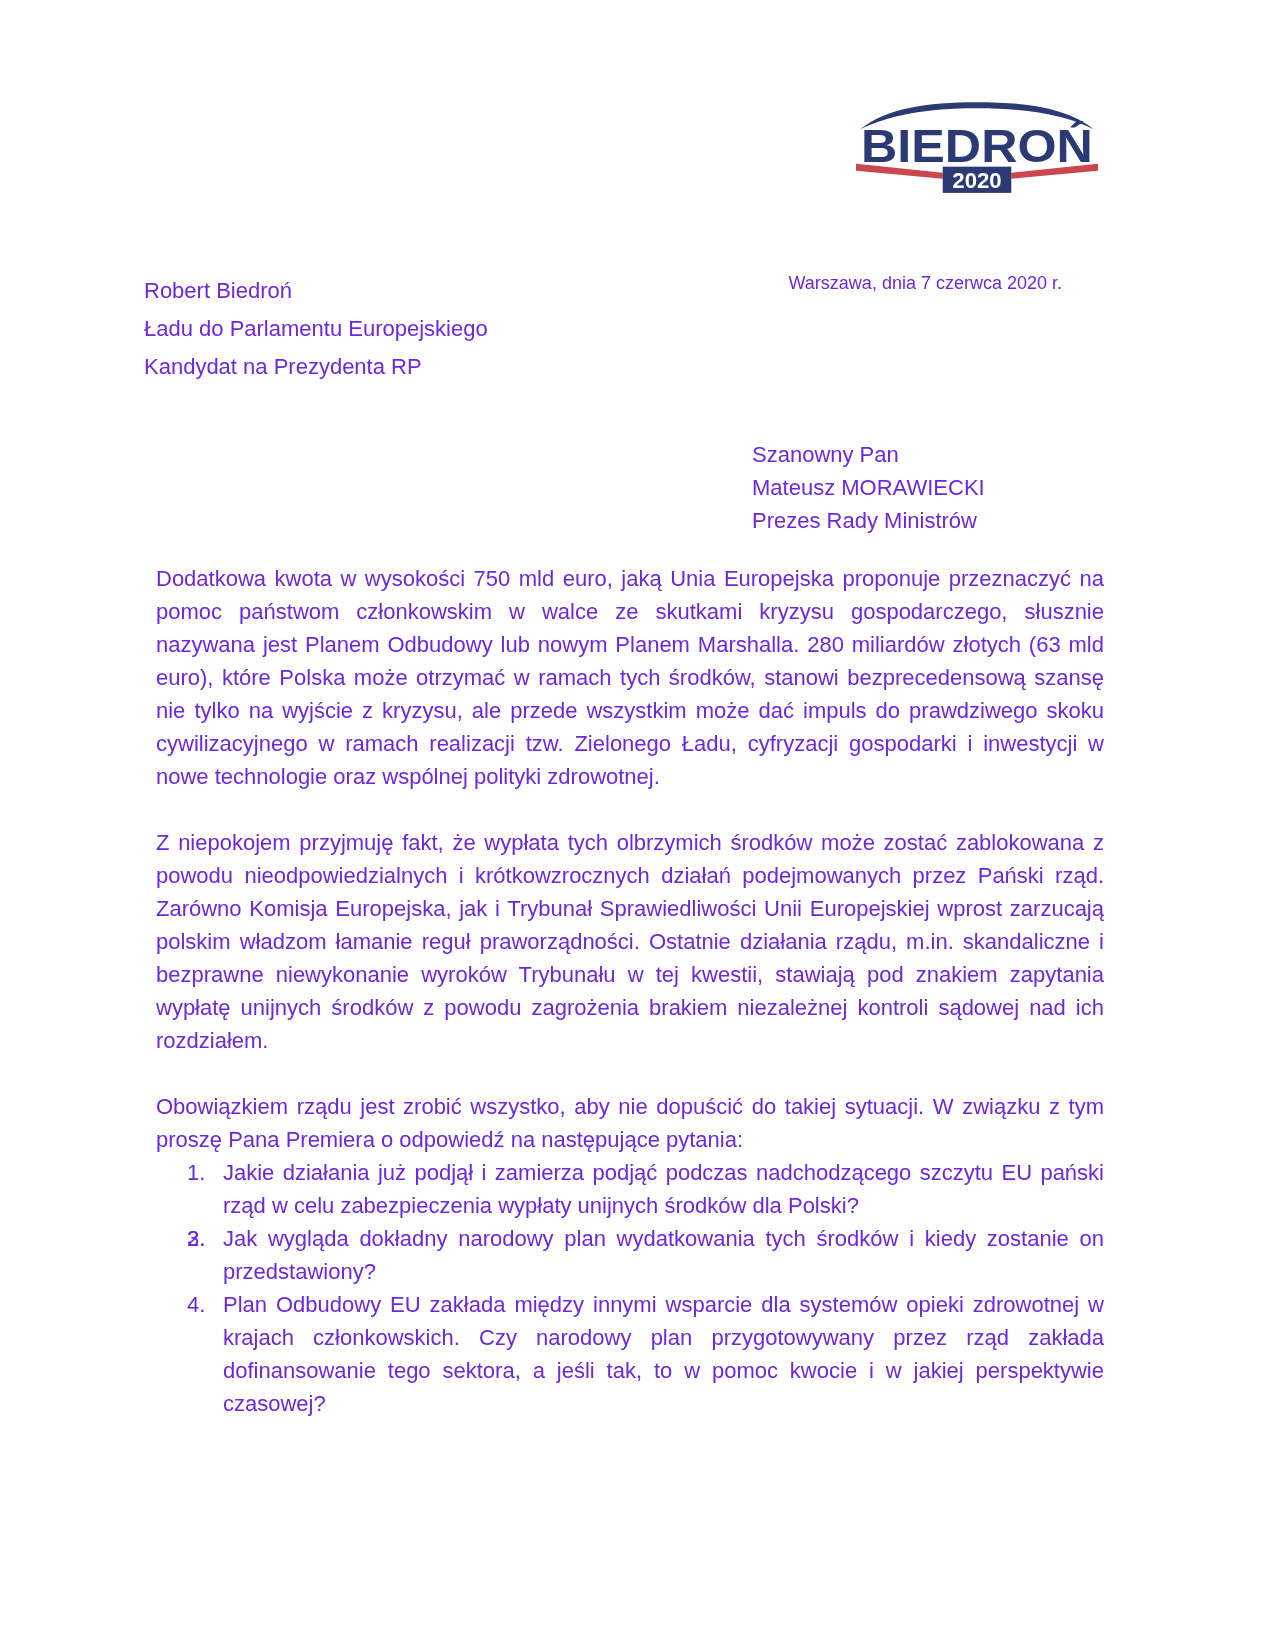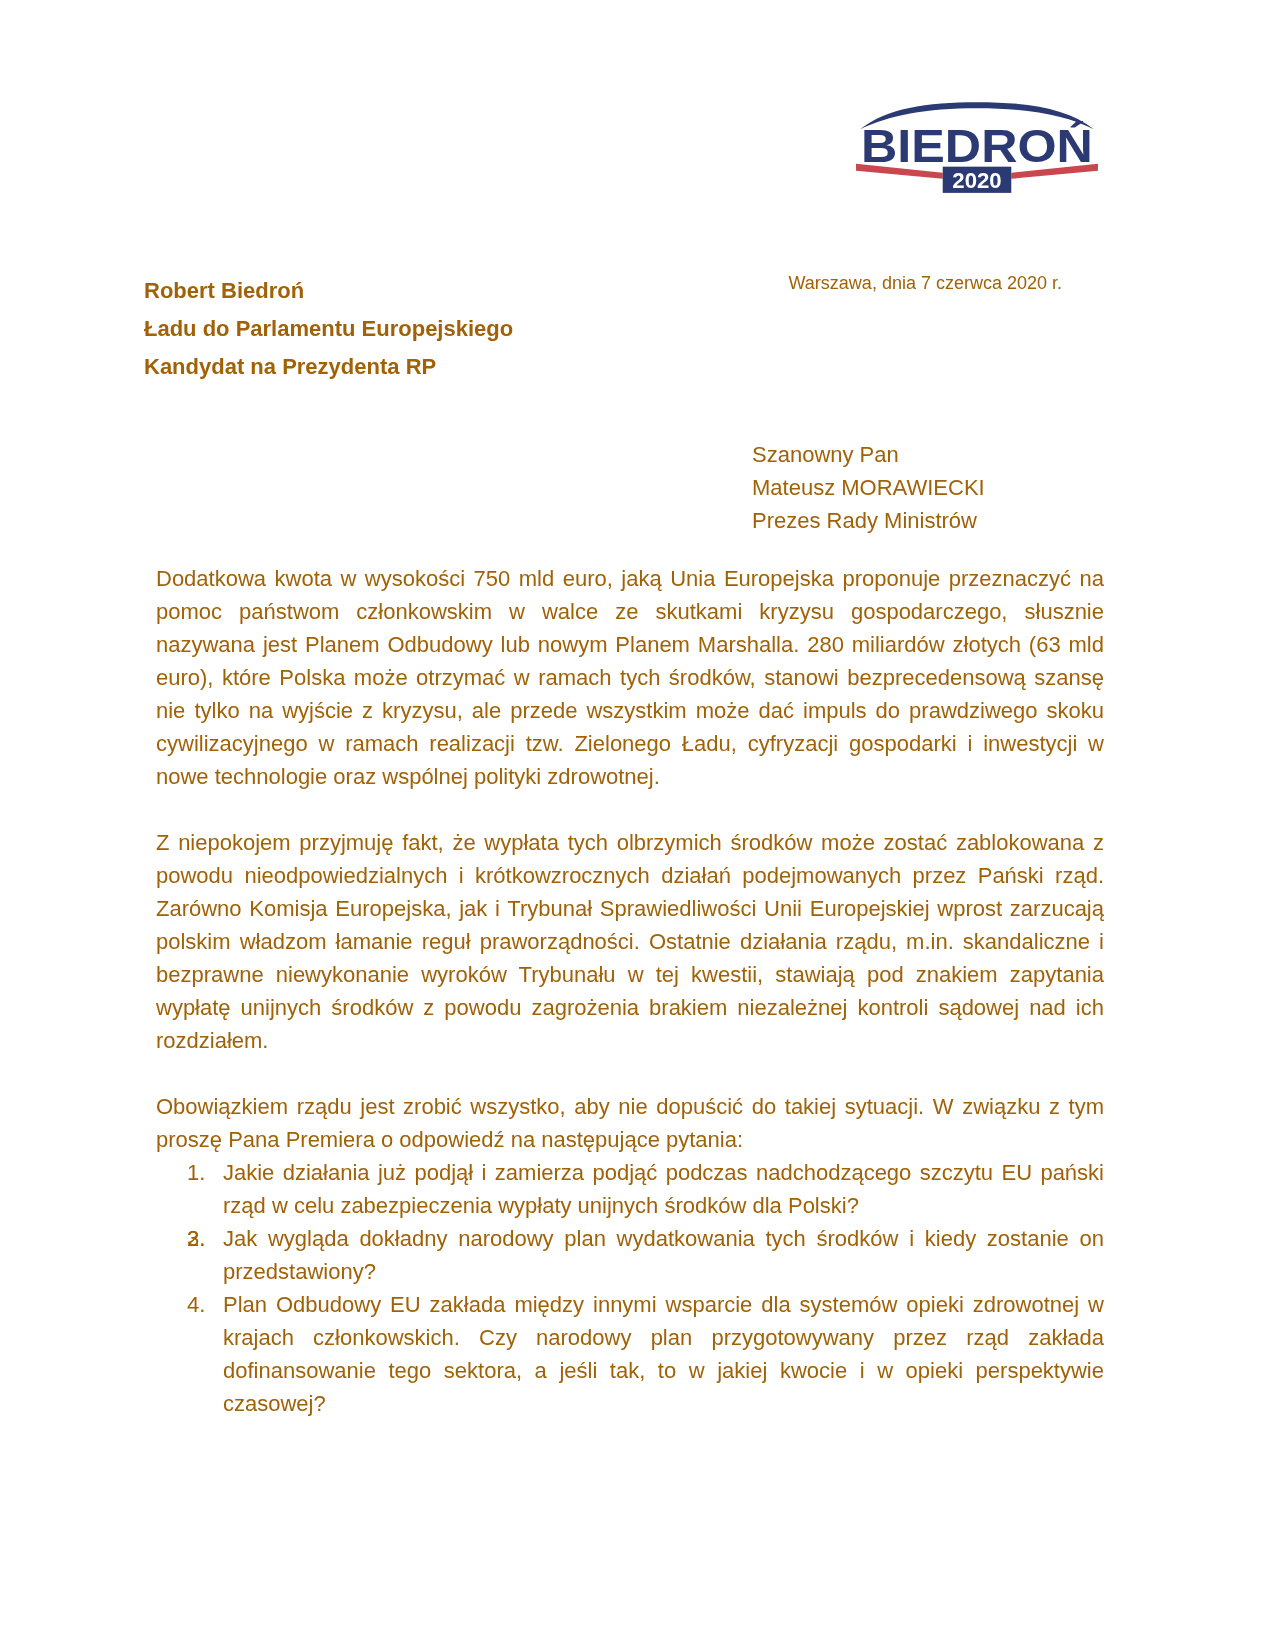--- a/index.html
+++ b/index.html
@@ -6,21 +6,21 @@
     margin: 0;
     padding: 0;
     background: #ffffff;
   }
   .page {
     position: relative;
     width: 1275px;
     height: 1496px;
     background: #ffffff;
     font-family: "Liberation Sans", sans-serif;
-    color: #a16207;
+    color: #6d28d9;
     overflow: hidden;
   }
   .logo {
     position: absolute;
     left: 856px;
     top: 99px;
     width: 242px;
     height: 95px;
   }
   .logo svg { display: block; width: 100%; height: 100%; }
@@ -36,21 +36,20 @@
     line-height: 30px;
     white-space: nowrap;
     margin-top: 22px;
   }
   .sender {
     position: absolute;
     left: 144px;
     top: 272px;
     font-size: 22px;
     line-height: 38px;
-    font-weight: bold;
   }
   .recipient {
     position: absolute;
     left: 752px;
     top: 438px;
     font-size: 22px;
     line-height: 33px;
     font-weight: normal;
   }
   .body-text {
@@ -124,18 +123,18 @@
       </li>
       <li class="question-item">
         <span class="question-number">2.</span>
       </li>
       <li class="question-item">
         <span class="question-number">3.</span>
         <span>Jak wygląda dokładny narodowy plan wydatkowania tych środków i kiedy zostanie on przedstawiony?</span>
       </li>
       <li class="question-item">
         <span class="question-number">4.</span>
-        <span>Plan Odbudowy EU zakłada między innymi wsparcie dla systemów opieki zdrowotnej w krajach członkowskich. Czy narodowy plan przygotowywany przez rząd zakłada dofinansowanie tego sektora, a jeśli tak, to w jakiej kwocie i w opieki perspektywie czasowej?</span>
+        <span>Plan Odbudowy EU zakłada między innymi wsparcie dla systemów opieki zdrowotnej w krajach członkowskich. Czy narodowy plan przygotowywany przez rząd zakłada dofinansowanie tego sektora, a jeśli tak, to w pomoc kwocie i w jakiej perspektywie czasowej?</span>
       </li>
     </ol>
   </div>
 
 </div>
 
 </body></html>

